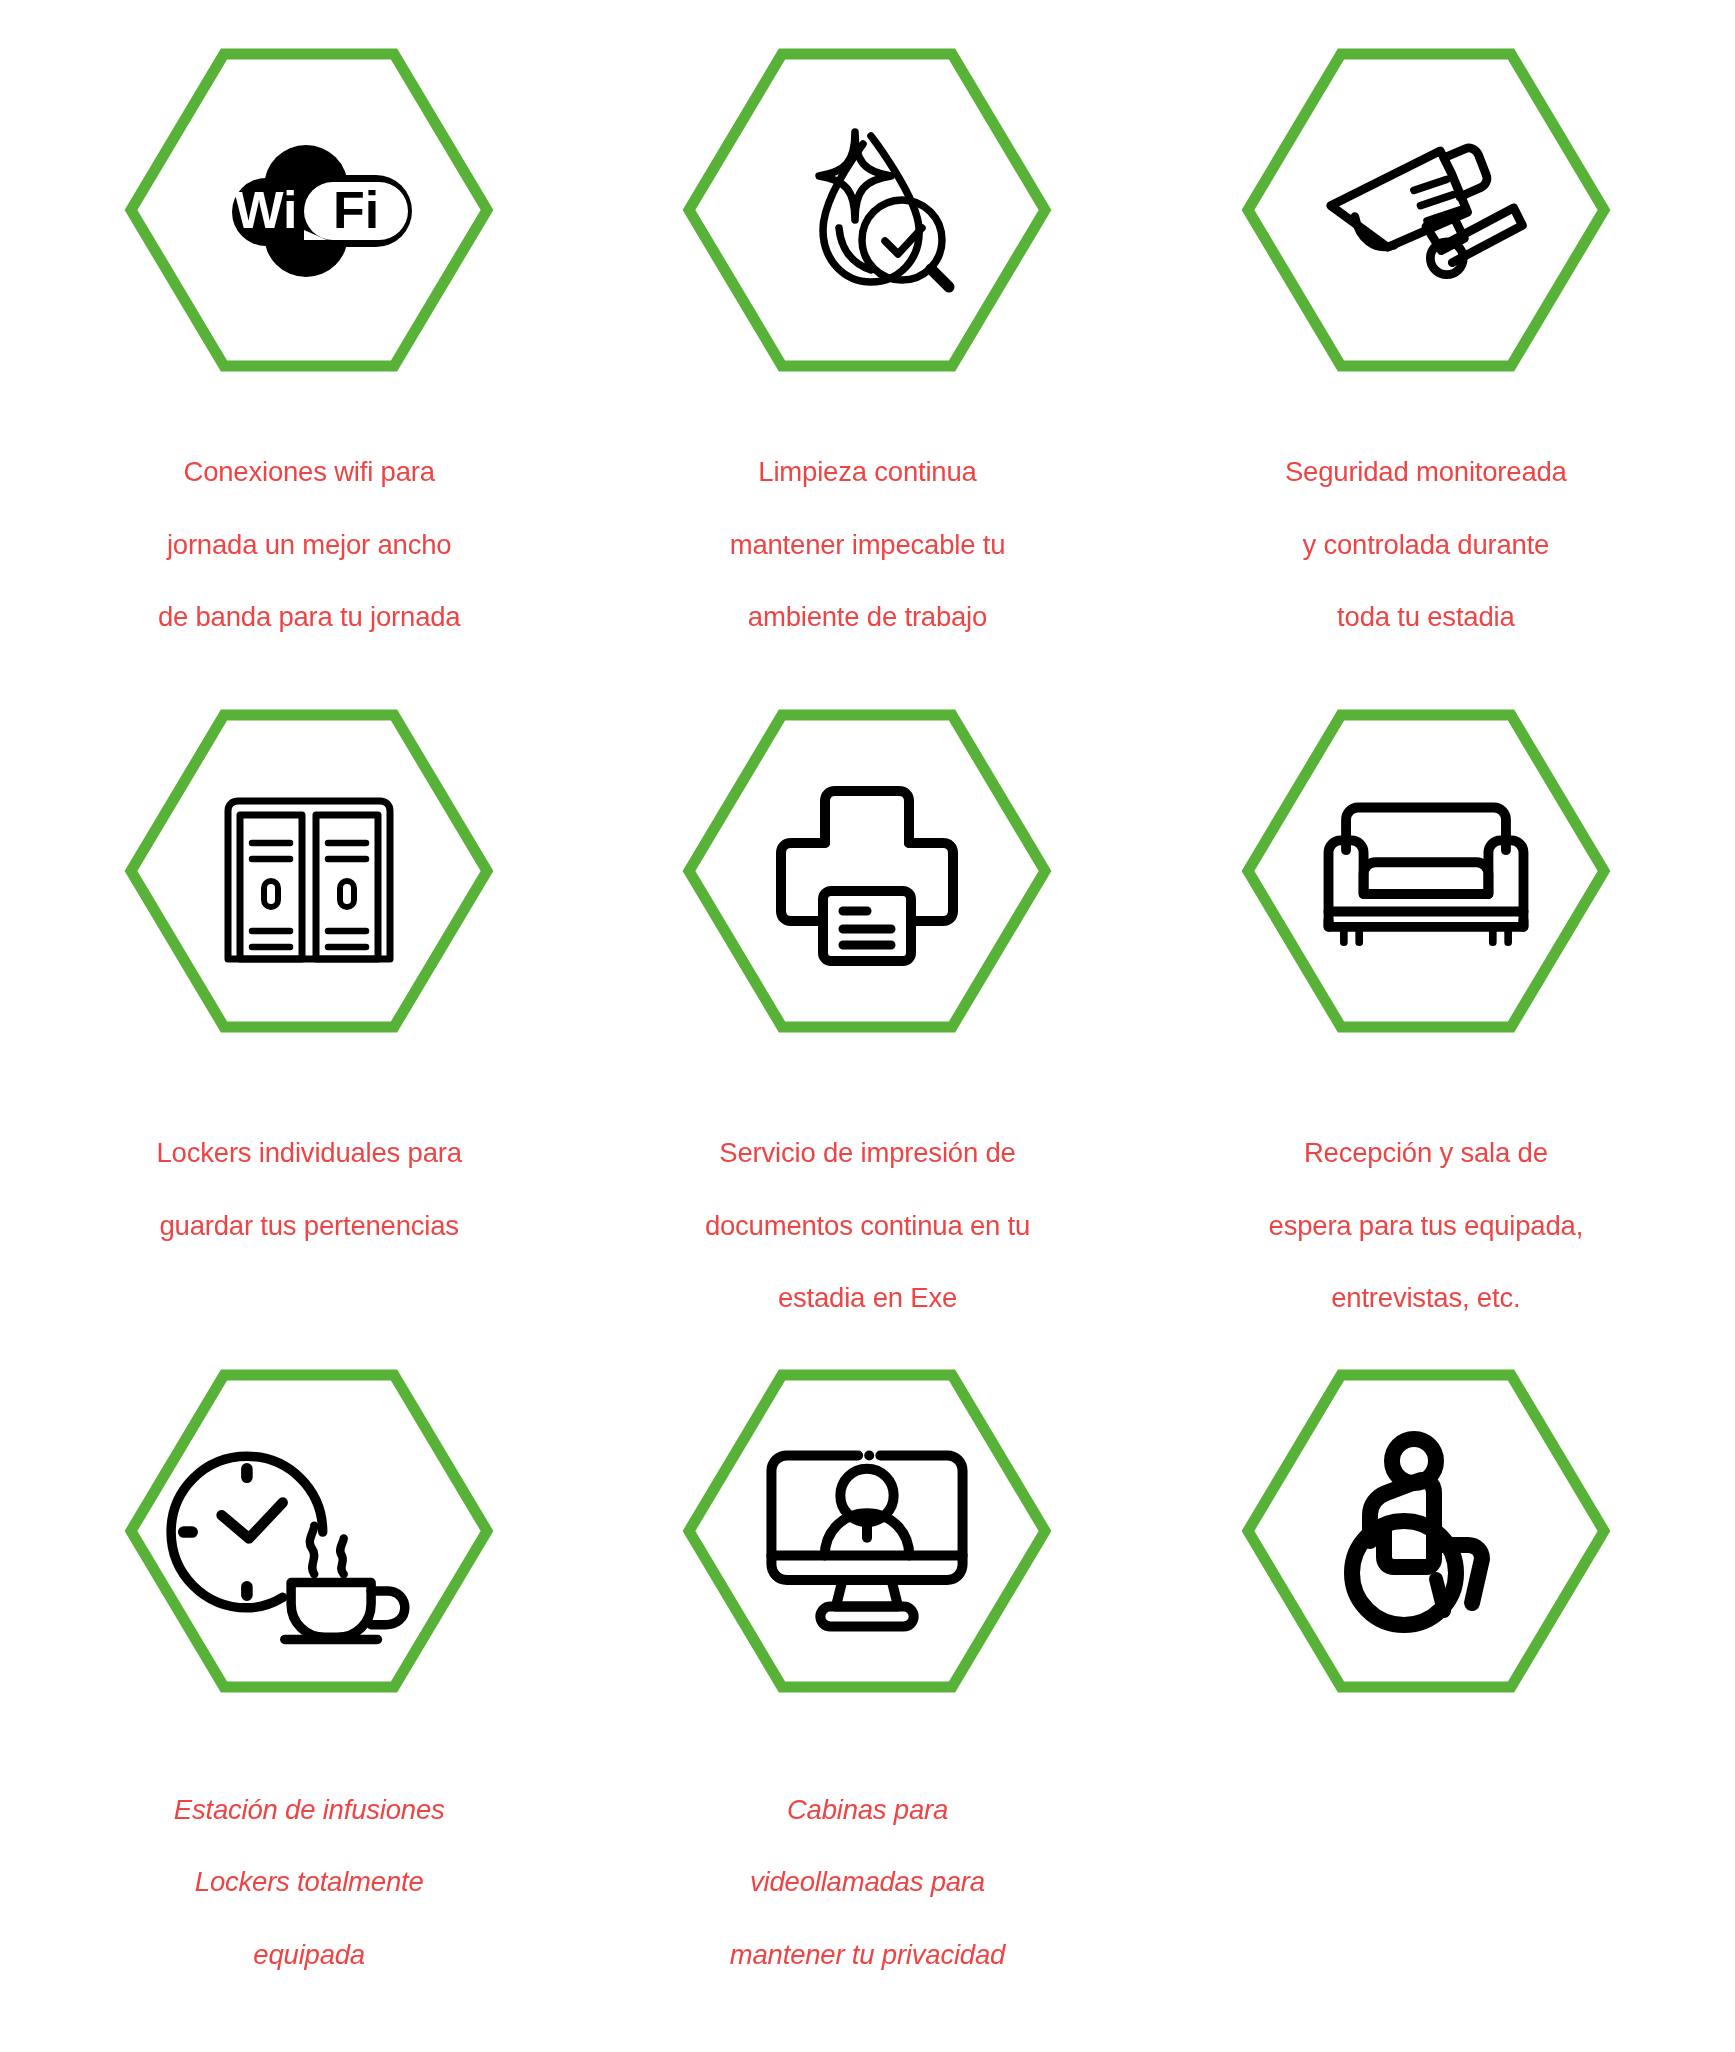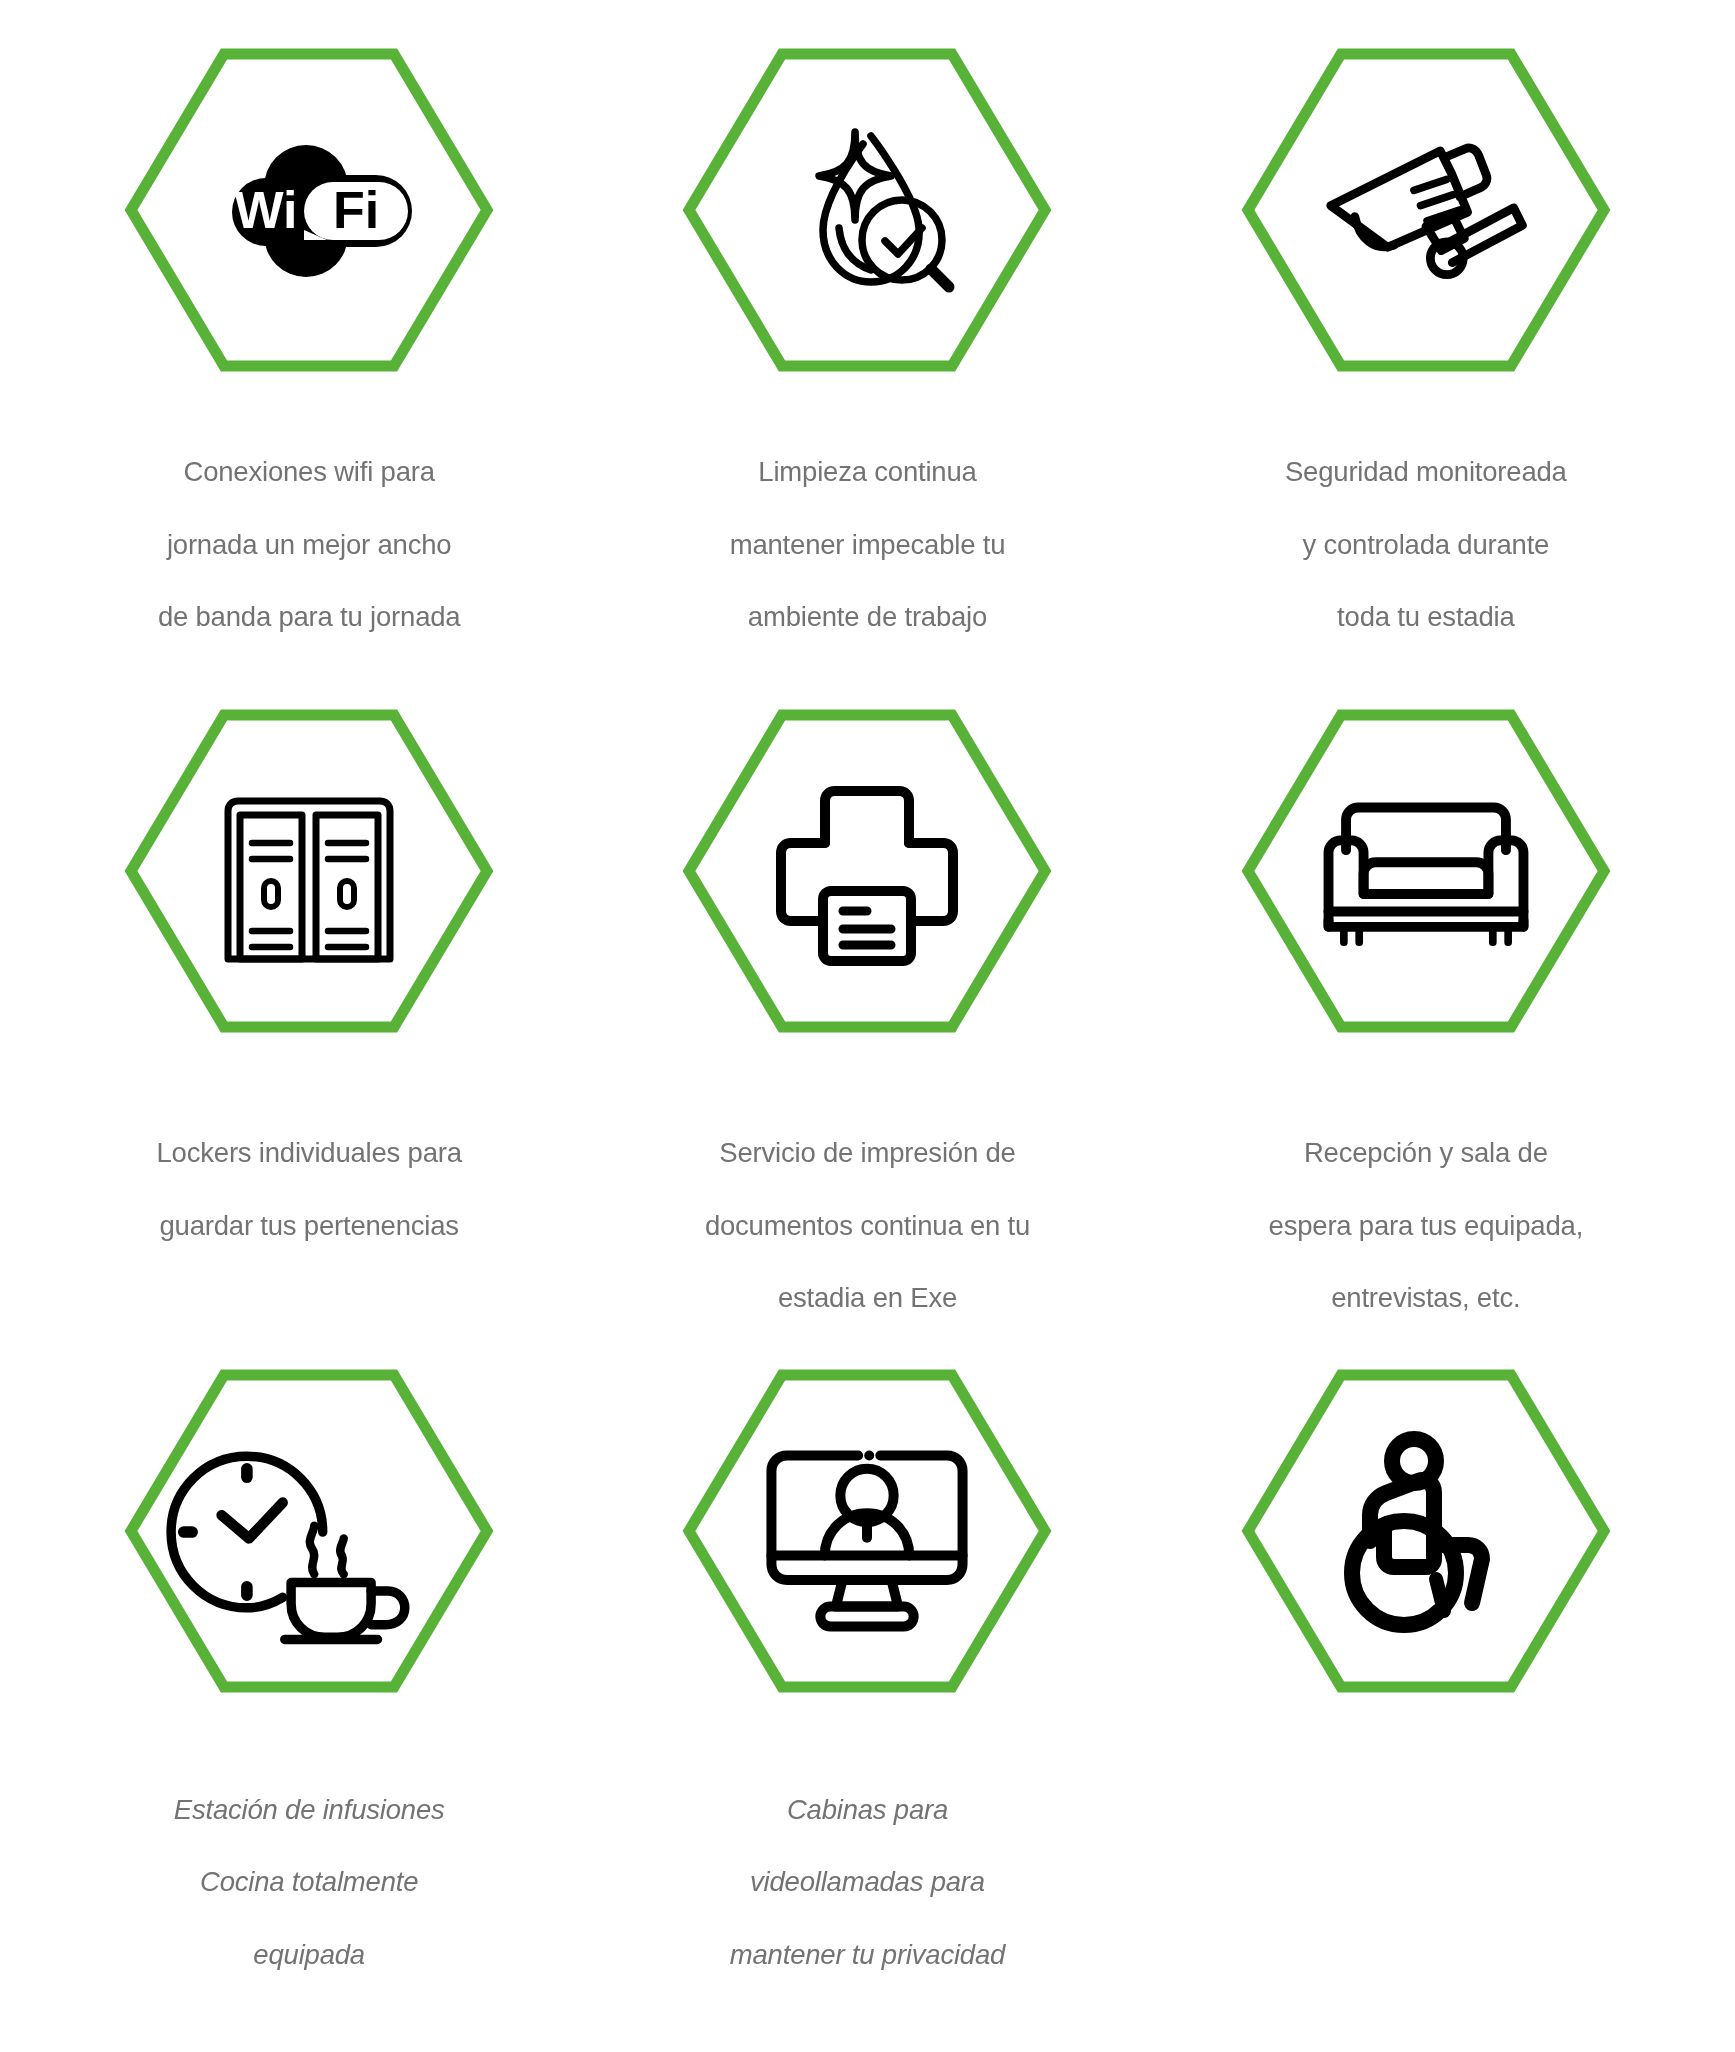--- a/index.html
+++ b/index.html
@@ -64,21 +64,21 @@
     height: 100%;
     overflow: visible;
   }
 
   .caption {
     margin-top: 20px;
     text-align: center;
     font-size: 27.5px;
     line-height: 1.32;
     letter-spacing: -0.2px;
-    color: #737373;
+    color: #ef4444;
     max-width: 400px;
     white-space: pre-line;
     font-weight: 400;
   }
 
   
   .r1 .caption { margin-top: 22px; }
   .r2 .caption { margin-top: 42px; }
   .r3 .caption { margin-top: 38px; font-style: italic; }
 
@@ -245,21 +245,21 @@
           <path d="M88 144 L164 144 L164 164 C164 182 150 196 132 196 L120 196 C102 196 88 182 88 164 Z"></path>
           <path d="M164 152 L180 152 C190 152 196 160 196 168 C196 178 188 184 178 184 L164 184"></path>
           <path d="M82 198 L170 198" stroke-width="9"></path>
           <path d="M110 136 C104 128 114 120 108 112 C102 104 110 96 110 90" stroke-width="8"></path>
           <path d="M138 136 C132 130 140 124 136 118 C132 112 138 106 138 102" stroke-width="8"></path>
         </svg>
       </div>
     </div>
     <div class="caption">
       <span class="cap-line">Estación de infusiones</span>
-      <span class="cap-line">Cocina totalmente</span>
+      <span class="cap-line">Lockers totalmente</span>
       <span class="cap-line">equipada</span>
     </div>
   </div>
 
   <div class="cell r3">
     <div class="hex-wrap">
       <svg class="hex-svg" viewBox="0 0 380 340">
         <polygon points="105,14 275,14 368,170 275,326 105,326 12,170" fill="none" stroke="#57B237" stroke-width="11" stroke-linejoin="miter"></polygon>
       </svg>
       <div class="icon-holder">

